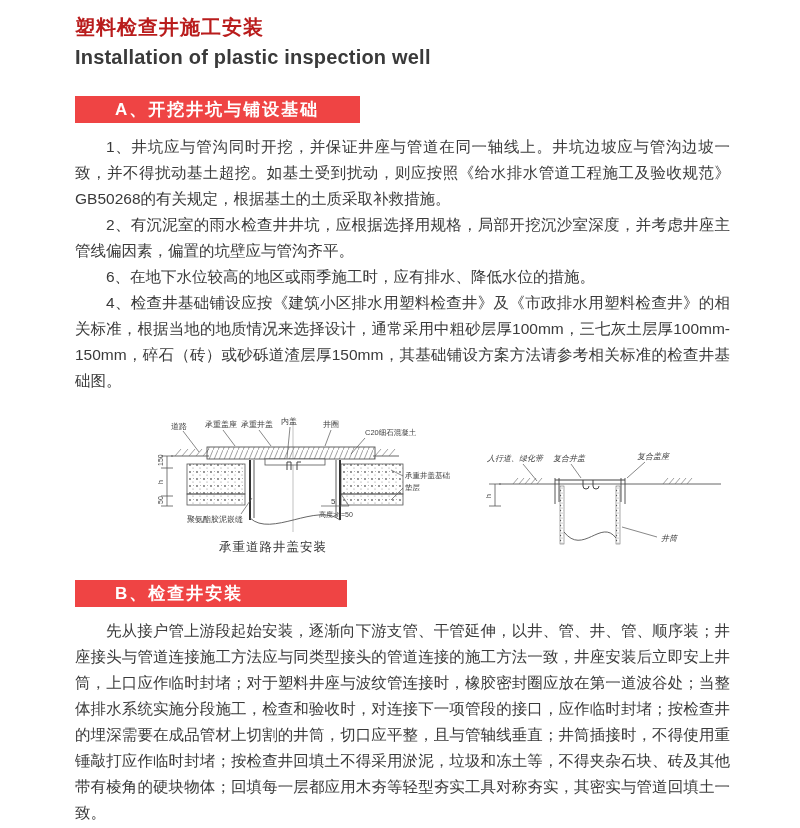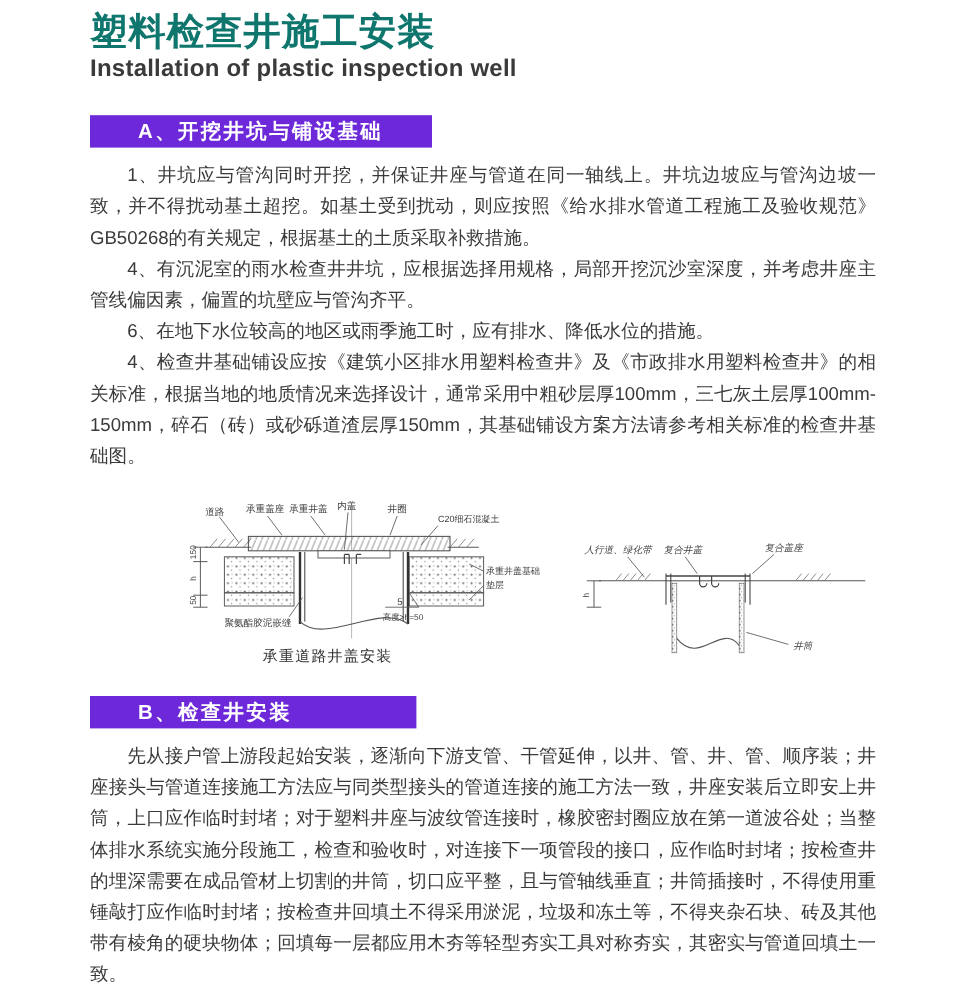--- a/index.html
+++ b/index.html
@@ -3,29 +3,29 @@
 <meta charset="utf-8">
 <style>
   html,body{margin:0;padding:0;}
   body{
     width:800px;height:828px;overflow:hidden;background:#ffffff;
     font-family:"Liberation Sans","DejaVu Sans",sans-serif;
     color:#3a3a3a;
   }
   .page{padding:6px 70px 0 75px;}
   .page-title{
-    color:#0f766e;font-size:31px;font-weight:bold;line-height:34px;
+    color:#b91c1c;font-size:20px;font-weight:bold;line-height:34px;
     margin:4px 0 0 0;letter-spacing:1px;
   }
   .page-subtitle{
     color:#3a3a3a;font-size:20px;font-weight:bold;line-height:24px;
     margin:1px 0 0 0;letter-spacing:0.2px;
   }
   .banner{
-    background:#6d28d9;color:#ffffff;font-size:17px;font-weight:bold;
+    background:#ef4444;color:#ffffff;font-size:17px;font-weight:bold;
     letter-spacing:2px;line-height:27px;height:27px;
     padding-left:40px;box-sizing:border-box;margin-top:27px;
   }
   .banner-a{width:285px;}
   .banner-b{width:272px;margin-top:24px;}
   .paras{margin-top:11px;}
   .para{
     margin:0;font-size:15.5px;line-height:26px;text-align:justify;
     text-indent:2em;color:#3a3a3a;
   }
@@ -49,21 +49,21 @@
 
   <h1 class="page-title">塑料检查井施工安装</h1>
   <div class="page-subtitle">Installation of plastic inspection well</div>
 
   <div class="banner banner-a">
     <span>A、开挖井坑与铺设基础</span>
   </div>
 
   <div class="paras">
     <p class="para">1、井坑应与管沟同时开挖，并保证井座与管道在同一轴线上。井坑边坡应与管沟边坡一致，并不得扰动基土超挖。如基土受到扰动，则应按照《给水排水管道工程施工及验收规范》GB50268的有关规定，根据基土的土质采取补救措施。</p>
-    <p class="para">4、有沉泥室的雨水检查井井坑，应根据选择用规格，局部开挖沉沙室深度，并考虑井座主管线偏因素，偏置的坑壁应与管沟齐平。</p>
+    <p class="para">2、有沉泥室的雨水检查井井坑，应根据选择用规格，局部开挖沉沙室深度，并考虑井座主管线偏因素，偏置的坑壁应与管沟齐平。</p>
     <p class="para">6、在地下水位较高的地区或雨季施工时，应有排水、降低水位的措施。</p>
     <p class="para">4、检查井基础铺设应按《建筑小区排水用塑料检查井》及《市政排水用塑料检查井》的相关标准，根据当地的地质情况来选择设计，通常采用中粗砂层厚100mm，三七灰土层厚100mm-150mm，碎石（砖）或砂砾道渣层厚150mm，其基础铺设方案方法请参考相关标准的检查井基础图。</p>
   </div>
 
   <div class="figures">
 
     <div class="figure fig-left">
       <svg width="310" height="122" viewBox="0 0 310 122">
         <defs>
           <pattern id="stipL" width="7" height="7" patternUnits="userSpaceOnUse">

